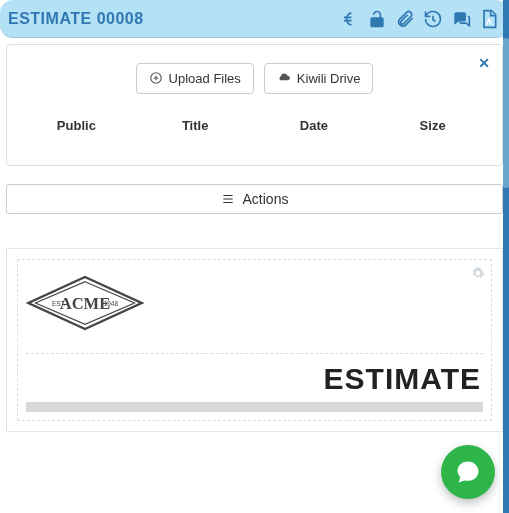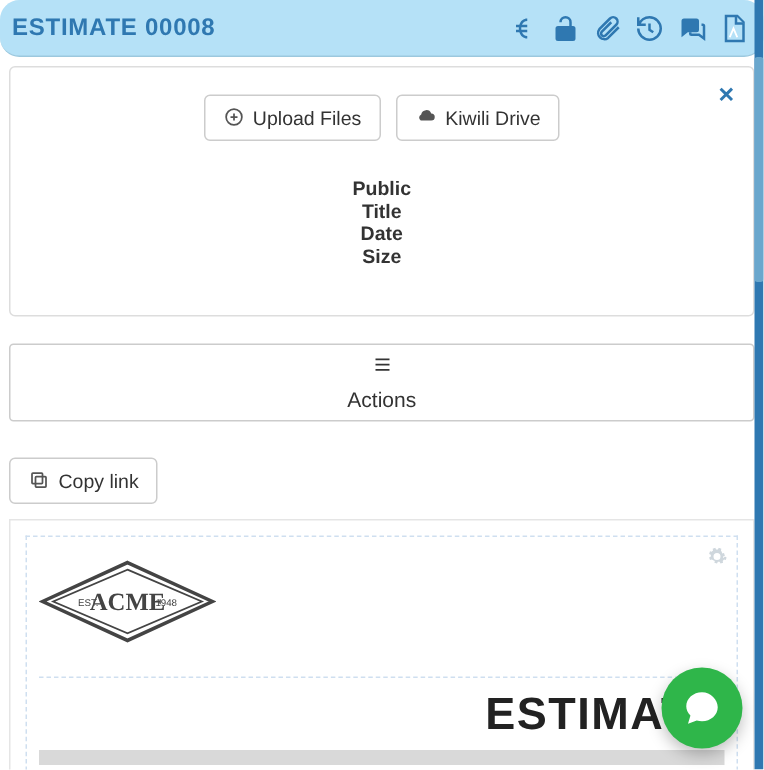--- a/index.html
+++ b/index.html
@@ -70,36 +70,34 @@
     cursor: pointer;
     display: inline-flex; align-items: flex-start; gap: 6px;
   }
   .btn .bicon { width: 14px; height: 14px; display:inline-flex; }
   .btn .bicon svg { width:100%; height:100%; }
 
   .cols {
     display: flex; text-align: center;
     font-weight: 700; color: #333; font-size: 13px;
     padding: 6px 4px 26px;
-    flex-direction: column;
   }
   .cols > div { flex: 1; }
 
   .actions-bar {
     width: 100%;
     border: 1px solid #ccc;
     background: #fff;
     border-radius: 3px;
     padding: 6px;
     text-align: center;
     font-size: 14px;
     cursor: pointer;
     display: flex; align-items: center; justify-content: center; gap: 8px;
     margin-bottom: 20px;
-    flex-direction: column;
   }
   .menu-icon { width:14px; height:14px; display:inline-flex; }
   .menu-icon svg { width:100%; height:100%; }
 
   .url-input {
     width: 100%;
     border: 1px solid #ccc;
     border-radius: 3px;
     padding: 6px 8px;
     font-size: 13px;
@@ -243,29 +241,20 @@
           <path d="M4 6h16M4 12h16M4 18h16" stroke="#333" stroke-width="2"></path>
         </svg>
     </span>
     <span>Actions</span>
   </div>
 
 
 
   <div style="height:4px"></div>
 
-  <button class="btn">
-    <span class="bicon">
-      <svg viewBox="0 0 24 24">
-          <rect x="8" y="8" width="12" height="12" rx="1" fill="none" stroke="#555" stroke-width="2"></rect>
-          <rect x="4" y="4" width="12" height="12" rx="1" fill="none" stroke="#555" stroke-width="2"></rect>
-        </svg>
-    </span>
-    <span>Copy link</span>
-  </button>
 
   <div class="preview">
     <div class="preview-inner">
       <div class="gear-faint">
         <svg viewBox="0 0 24 24">
             <path d="M12 8a4 4 0 100 8 4 4 0 000-8zm9 4l2 1-1 3-2-.5a8 8 0 01-1.5 1.5l.5 2-3 1-1-2h-2l-1 2-3-1 .5-2A8 8 0 016 15.5L4 16l-1-3 2-1v-2L3 9l1-3 2 .5A8 8 0 017.5 5L7 3l3-1 1 2h2l1-2 3 1-.5 2A8 8 0 0118 8.5l2-.5 1 3-2 1v2z"></path>
           </svg>
       </div>
       <div class="logo-wrap">
         <svg class="logo" viewBox="0 0 200 100">

